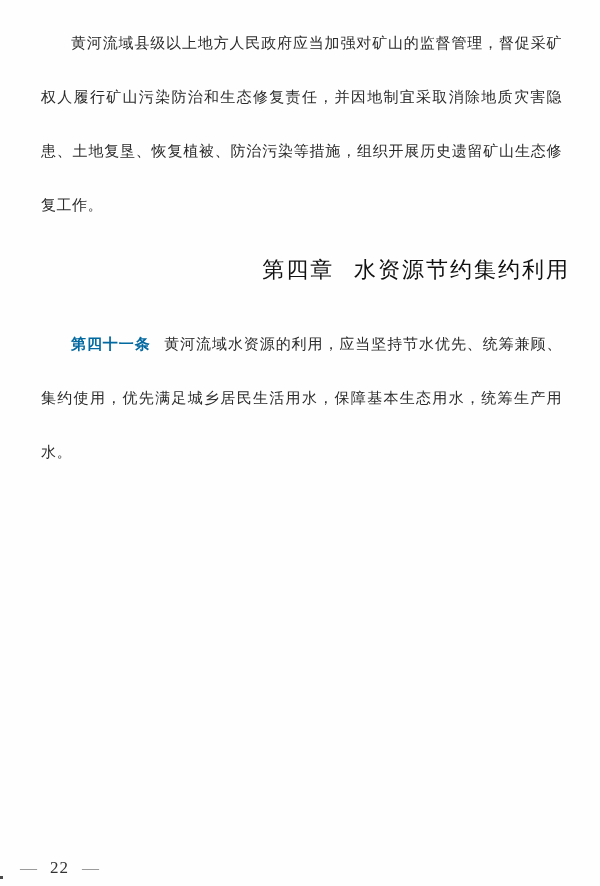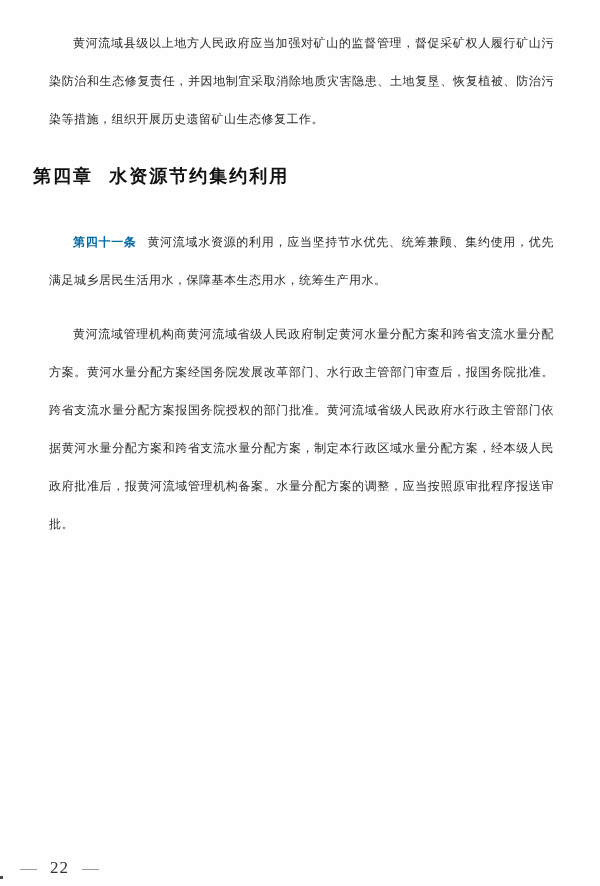--- a/index.html
+++ b/index.html
@@ -17,34 +17,34 @@
     width: 600px;
     height: 886px;
     background: #fefefe;
     font-family: "Liberation Serif", serif;
     color: #2b2b2b;
   }
   .content {
     padding: 8px 30px 0 33px;
   }
   p.para {
-    margin: 16px;
-    font-size: 12px;
-    line-height: 38px;
+    margin: 8px;
+    font-size: 15px;
+    line-height: 54px;
     letter-spacing: 0.5px;
     text-align: justify;
     text-indent: 2em;
     color: #2b2b2b;
   }
   h2.chapter {
     margin: 18px 0 27px 0;
-    font-size: 18px;
+    font-size: 22px;
     line-height: 40px;
-    font-weight: 700;
-    text-align: left;
+    font-weight: 400;
+    text-align: right;
     letter-spacing: 2px;
     color: #111111;
   }
   .chapter-gap {
     display: inline-block;
     width: 0.9em;
   }
   .article-no {
     font-weight: 700;
     color: #0369a1;
@@ -86,21 +86,20 @@
 
     <h2 class="chapter">
       <span>第四章</span><span class="chapter-gap"></span><span>水资源节约集约利用</span>
     </h2>
 
     <p class="para">
       <span class="article-no">第四十一条</span><span>黄河流域水资源的利用，应当坚持节水优先、统筹兼顾、集约使用，优先满足城乡居民生活用水，保障基本生态用水，统筹生产用水。</span>
     </p>
 
 
-    <p class="para">黄河流域管理机构商黄河流域省级人民政府制定黄河水量分配方案和跨省支流水量分配方案。黄河水量分配方案经国务院发展改革部门、水行政主管部门审查后，报国务院批准。跨省支流水量分配方案报国务院授权的部门批准。黄河流域省级人民政府水行政主管部门依据黄河水量分配方案和跨省支流水量分配方案，制定本行政区域水量分配方案，经本级人民政府批准后，报黄河流域管理机构备案。水量分配方案的调整，应当按照原审批程序报送审批。</p>
 
   </div>
 
   <div class="footer">
     <span class="dash">—</span>
     <span class="page-num">22</span>
     <span class="dash">—</span>
   </div>
 
   <div class="speck"></div>

